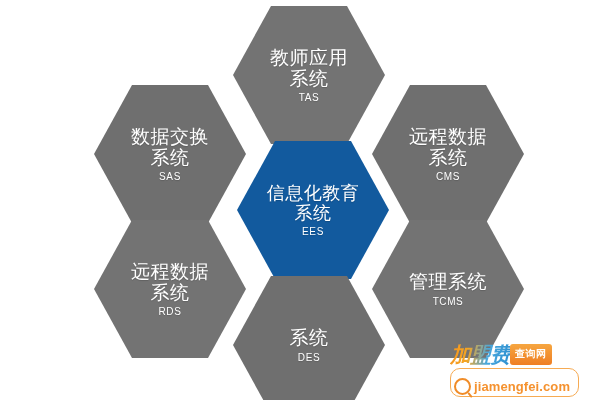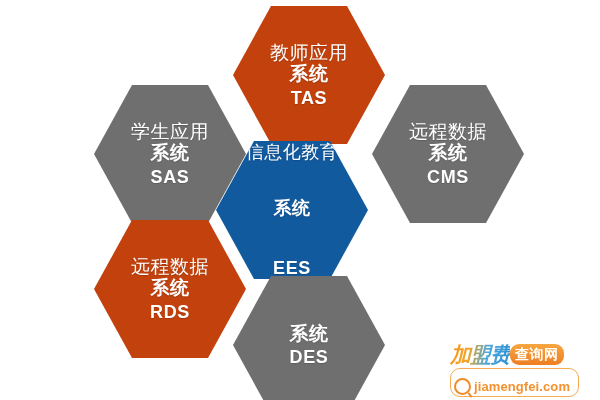--- a/index.html
+++ b/index.html
@@ -45,46 +45,46 @@
     font-size: 19px;
     letter-spacing: 0.5px;
     font-weight: 400;
     text-shadow: 0 1px 1px rgba(0,0,0,0.16);
     white-space: nowrap;
   }
   .hex .cn2 {
     color: #ffffff;
     font-size: 19px;
     letter-spacing: 0.5px;
-    font-weight: 700;
+    font-weight: 400;
     text-shadow: 0 1px 1px rgba(0,0,0,0.16);
     white-space: nowrap;
   }
   .hex .abbr {
     color: #ffffff;
-    font-size: 18px;
+    font-size: 10px;
     letter-spacing: 0.6px;
     margin-top: 3px;
-    font-weight: 700;
+    font-weight: 400;
     text-shadow: 0 1px 1px rgba(0,0,0,0.16);
     white-space: nowrap;
   }
 
   
   .hex.gray  { background: #6f6f6f; }
-  .hex.cyan  { background: #c2410c; }
+  .hex.cyan  { background: #737373; }
   .hex.navy  { background: #125a9e; }
 
   .hex.navy .cn, .hex.navy .cn2 { font-size: 18px; }
 
   
   #hex-tas  { left: 233px; top: 6px;   }
   #hex-sas  { left: 94px;  top: 85px;  }
   #hex-cms  { left: 372px; top: 85px;  }
-  #hex-ees  { left: 216px; top: 141px; gap: 36px; }
+  #hex-ees  { left: 237px; top: 141px; }
   #hex-rds  { left: 94px;  top: 220px; }
   #hex-tcms { left: 372px; top: 220px; }
   #hex-des  { left: 233px; top: 276px; }
 
   
   #watermark {
     position: absolute;
     right: 4px;
     bottom: 12px;
     width: 146px;
@@ -104,25 +104,25 @@
     background: linear-gradient(100deg, #f5941f 0%, #f5a623 30%, #4aa8dd 62%, #2d8fd0 100%);
     -webkit-background-clip: text;
     background-clip: text;
     color: transparent;
     -webkit-text-fill-color: transparent;
     text-shadow: none;
   }
   #wm-badge {
     background: linear-gradient(180deg, #f6a640 0%, #ef7e23 100%);
     color: #ffffff;
-    font-size: 14px;
+    font-size: 10px;
     font-weight: bold;
     line-height: 18px;
     padding: 1px 5px 2px 5px;
-    border-radius: 9px;
+    border-radius: 3px;
     letter-spacing: 0.5px;
     margin-bottom: 1px;
   }
   #wm-bottom {
     margin-top: 2px;
     display: flex;
     align-items: center;
     gap: 3px;
     border: 1.5px solid #f6ab54;
     border-radius: 10px;
@@ -163,21 +163,21 @@
 
 <div id="diagram-stage">
 
   <div class="hex cyan" id="hex-tas">
     <div class="cn">教师应用</div>
     <div class="cn2">系统</div>
     <div class="abbr">TAS</div>
   </div>
 
   <div class="hex gray" id="hex-sas">
-    <div class="cn">学生应用</div>
+    <div class="cn">数据交换</div>
     <div class="cn2">系统</div>
     <div class="abbr">SAS</div>
   </div>
 
   <div class="hex gray" id="hex-cms">
     <div class="cn">远程数据</div>
     <div class="cn2">系统</div>
     <div class="abbr">CMS</div>
   </div>
 
@@ -186,20 +186,24 @@
     <div class="cn2">系统</div>
     <div class="abbr">EES</div>
   </div>
 
   <div class="hex cyan" id="hex-rds">
     <div class="cn">远程数据</div>
     <div class="cn2">系统</div>
     <div class="abbr">RDS</div>
   </div>
 
+  <div class="hex cyan" id="hex-tcms">
+    <div class="cn">管理系统</div>
+    <div class="abbr">TCMS</div>
+  </div>
 
   <div class="hex gray" id="hex-des">
     <div class="cn2">系统</div>
     <div class="abbr">DES</div>
   </div>
 
   <div id="watermark">
     <div id="wm-top">
       <div id="wm-brand">加盟费</div>
       <div id="wm-badge">查询网</div>

